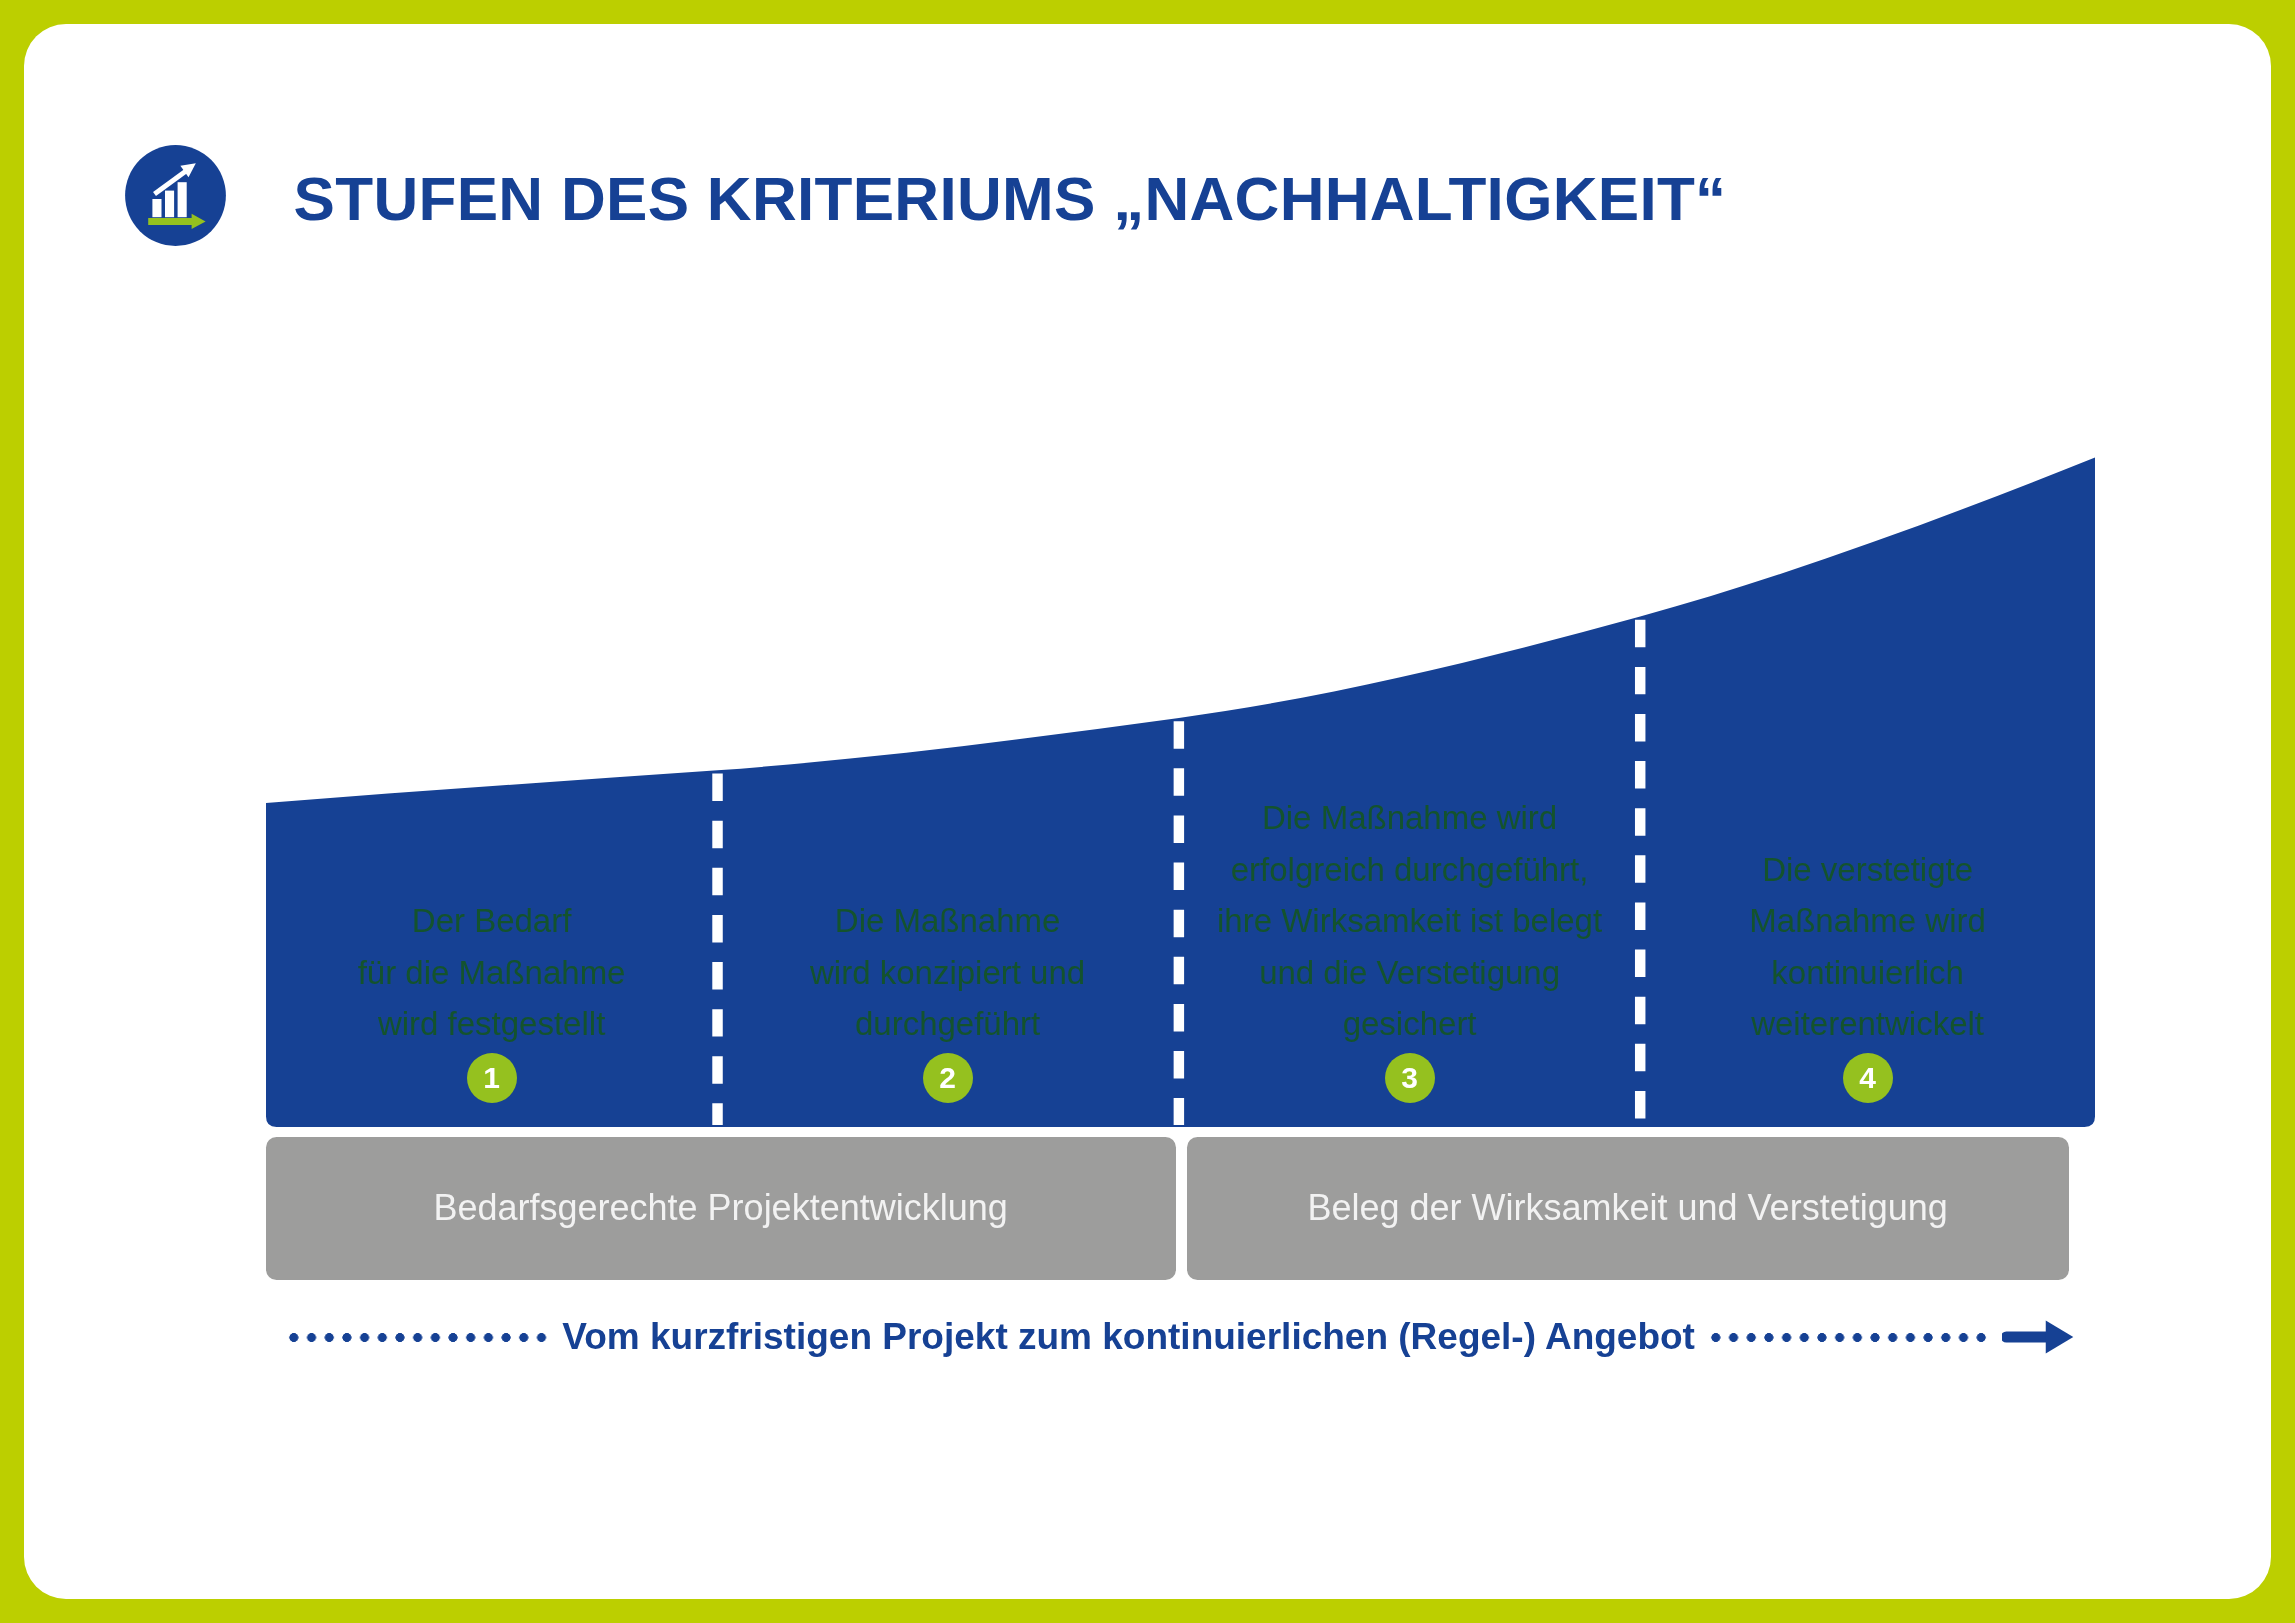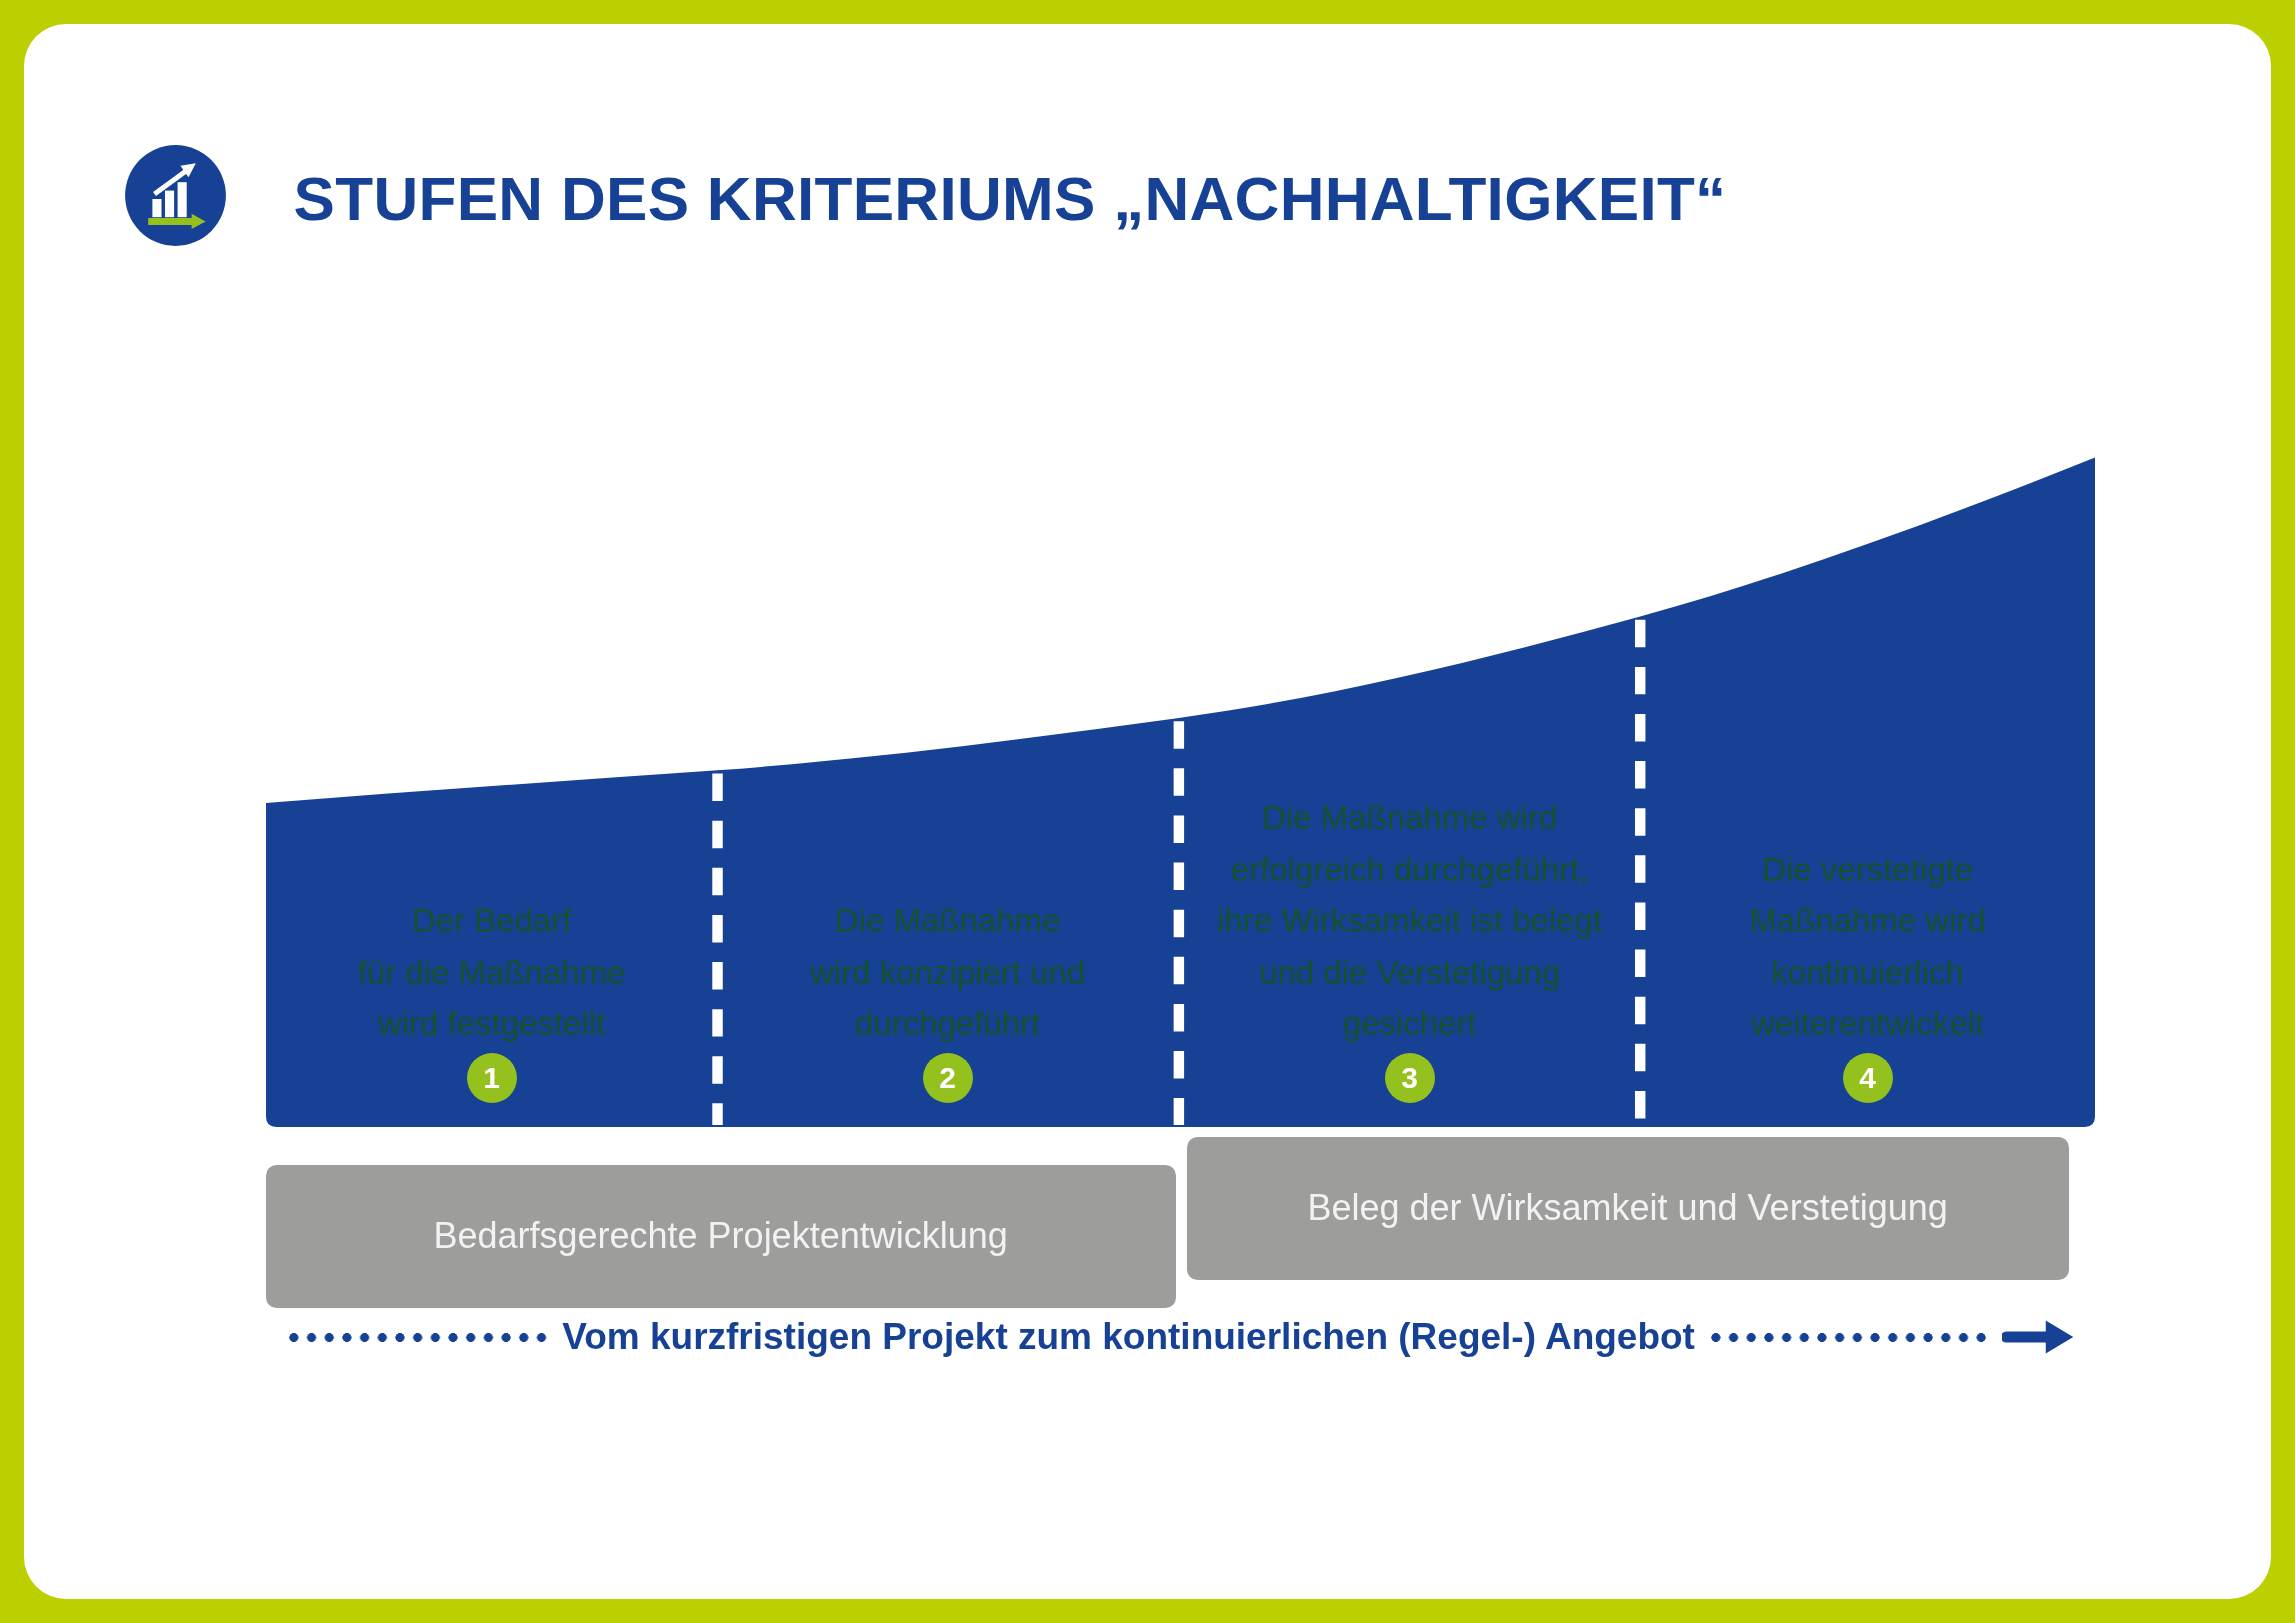--- a/index.html
+++ b/index.html
@@ -86,21 +86,21 @@
     height: 143px;
     background: #9d9d9c;
     border-radius: 10.5px;
     color: #f2f2f2;
     font-size: 36px;
     display: flex;
     align-items: center;
     justify-content: center;
     text-align: center;
   }
-  .bar.b1 { left: 242px;  width: 910px; margin-top: 28px; }
+  .bar.b1 { left: 242px;  width: 910px; }
   .bar.b2 { left: 1163px; width: 882px; }
   
   .footer {
     position: absolute;
     top: 1282px;
     left: 242px;
     width: 1829px;
     height: 63px;
     display: flex;
     align-items: center;

